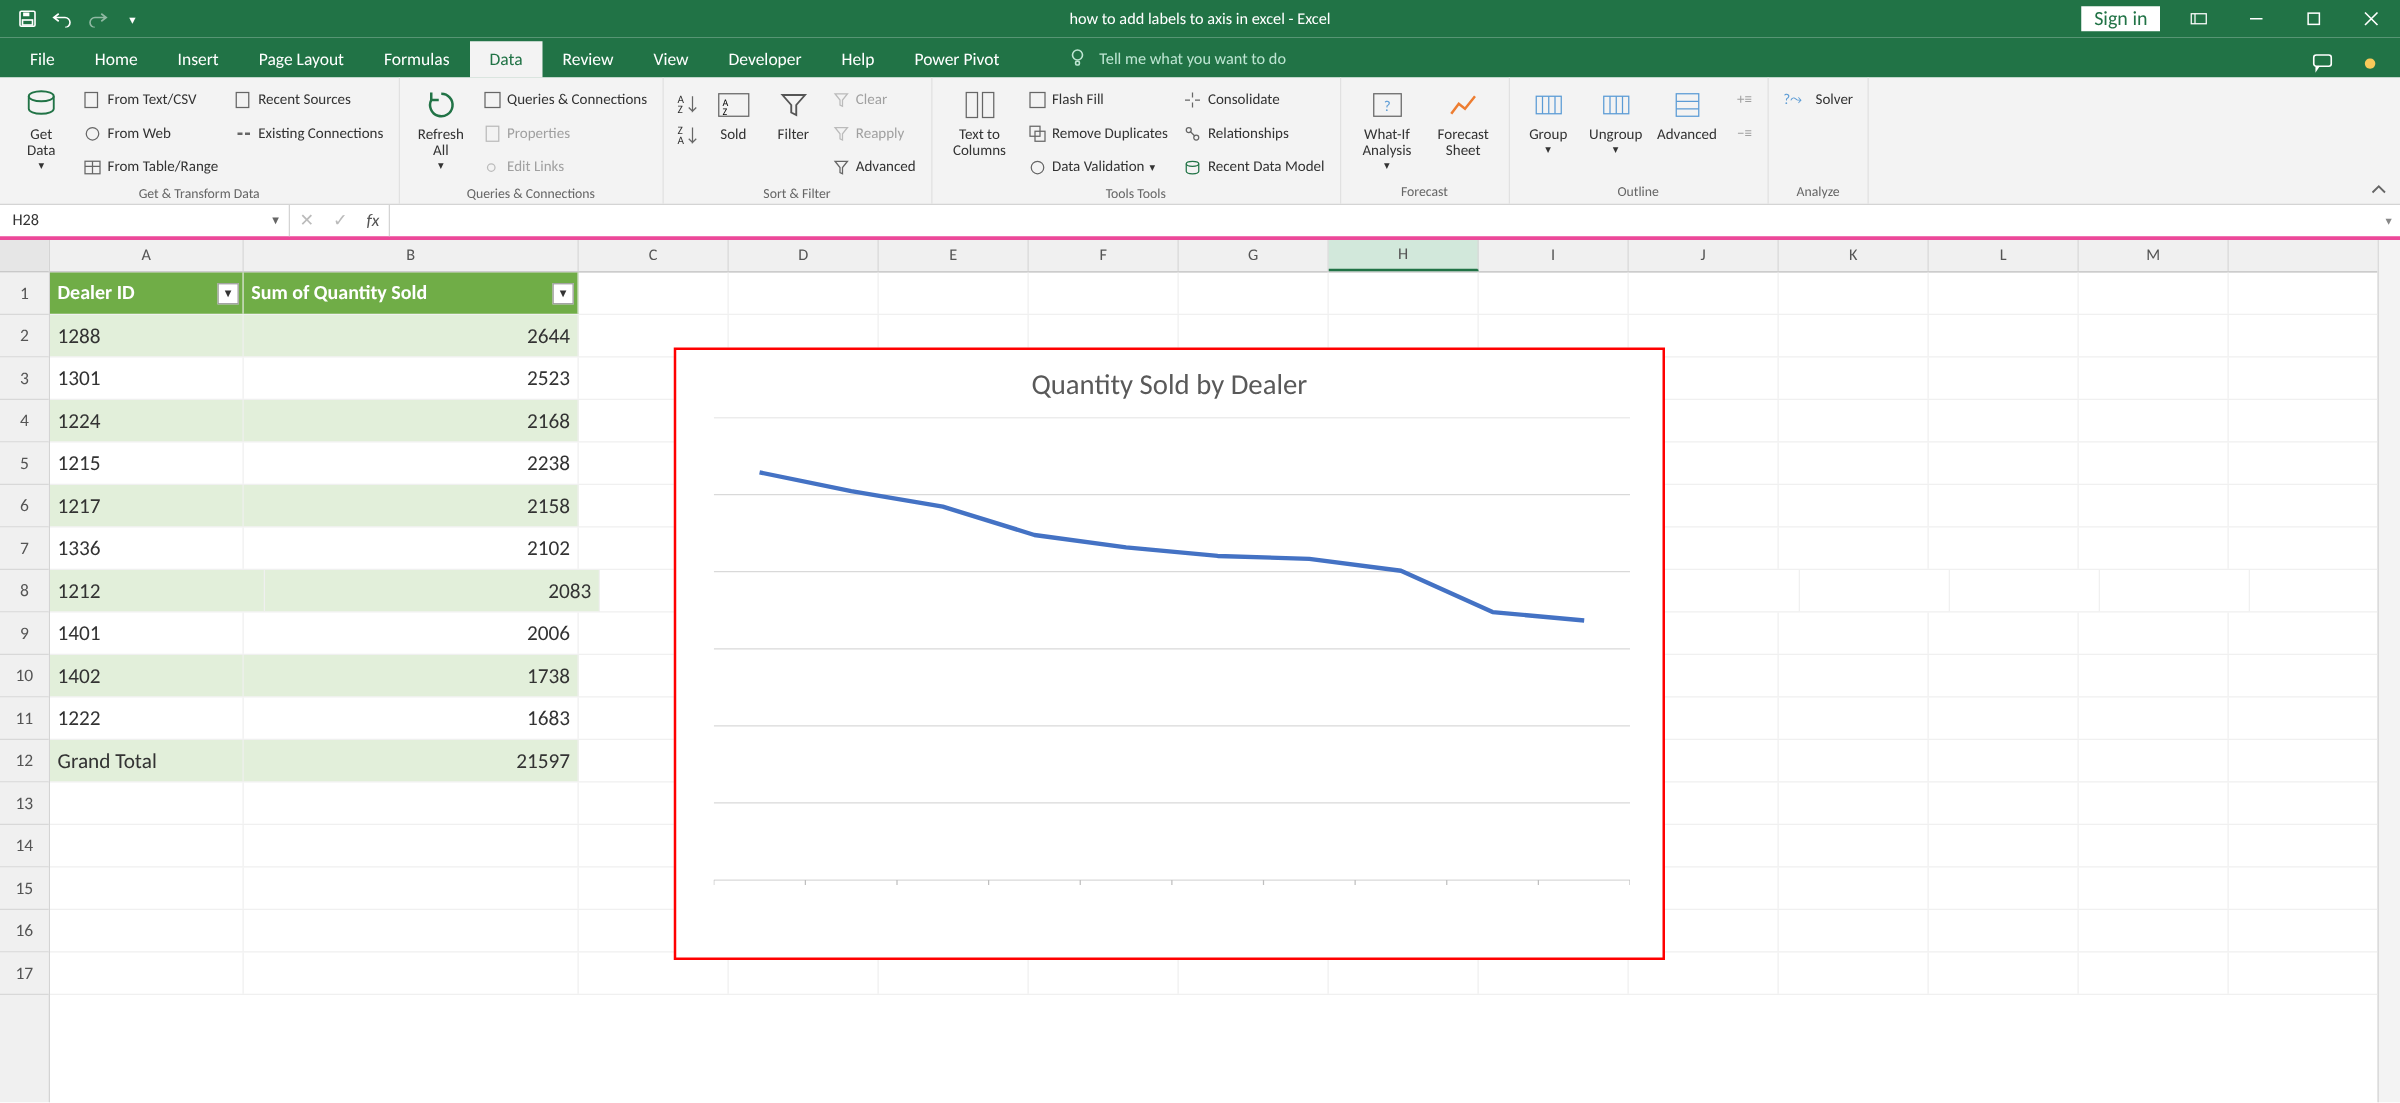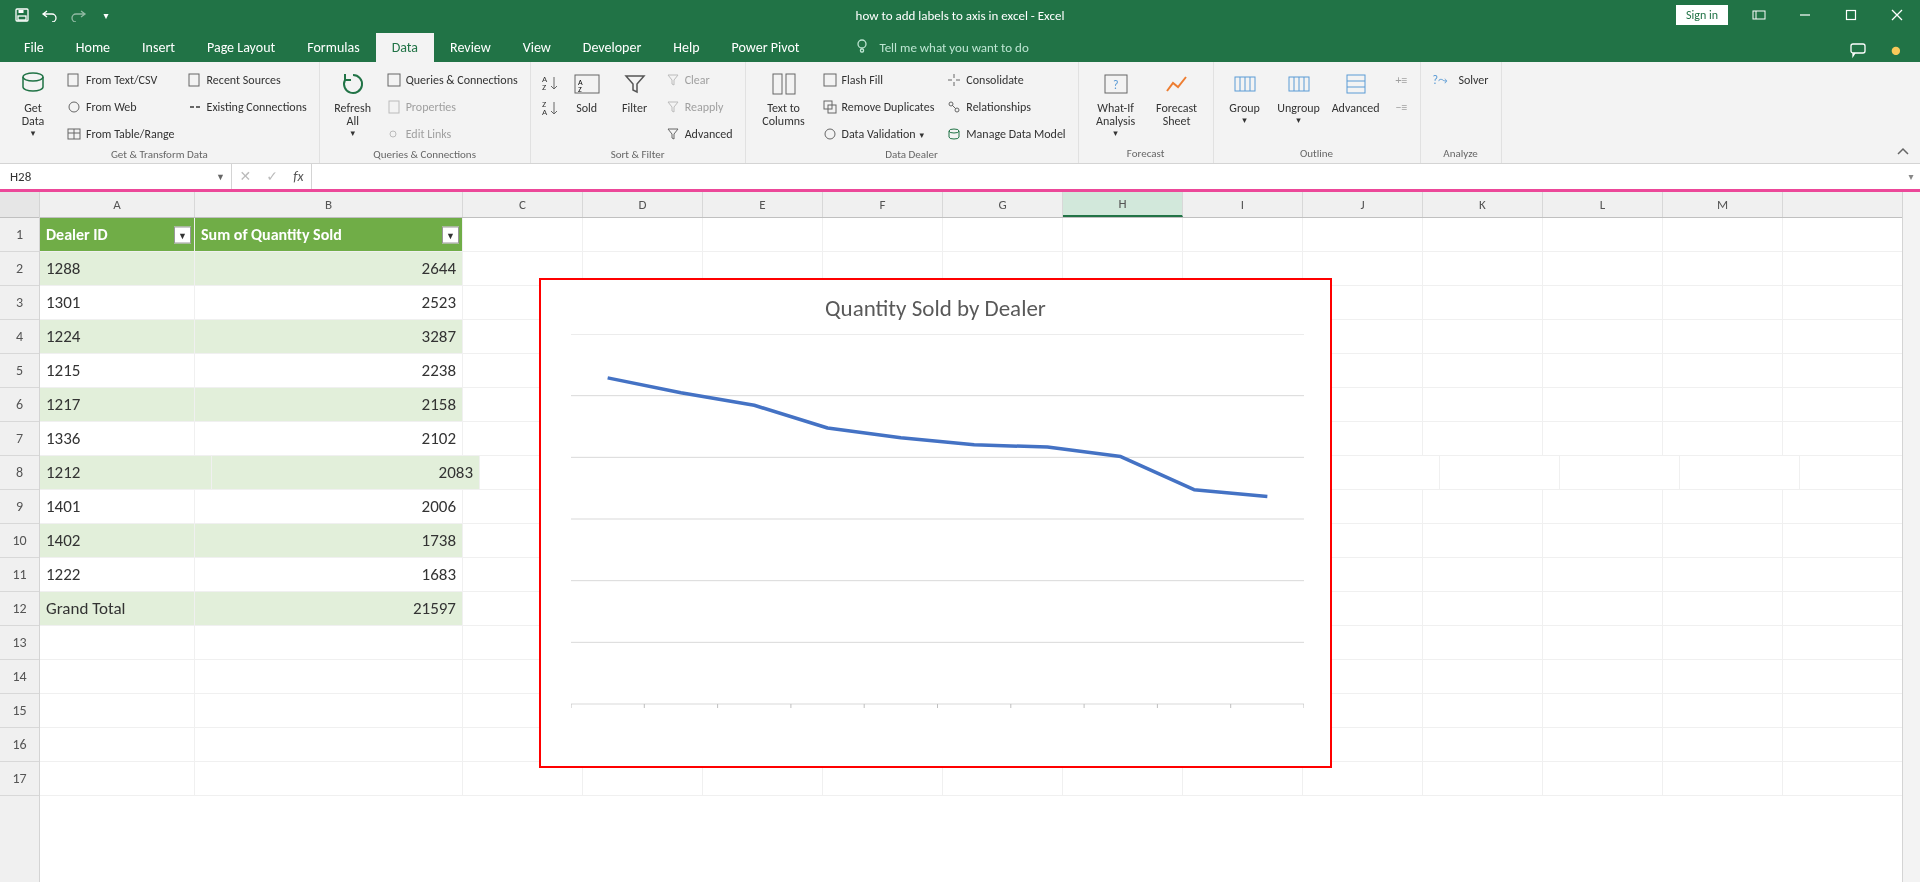--- a/index.html
+++ b/index.html
@@ -4,21 +4,21 @@
 <style>
 * { box-sizing: border-box; margin: 0; padding: 0; font-family: "Segoe UI", Calibri, Arial, sans-serif; }
 body { background: #fff; overflow: hidden; width: 1920px; height: 882px; font-size: 14px; color: #333; }
 
 
 .titlebar { background: #217346; height: 30px; display: flex; align-items: center; color: #fff; position: relative; }
 .titlebar .qat { display: flex; align-items: center; padding-left: 8px; gap: 0; }
 .titlebar .qat .qat-btn { width: 28px; height: 28px; display: flex; align-items: center; justify-content: center; font-size: 13px; }
 .titlebar .title { position: absolute; left: 50%; transform: translateX(-50%); font-size: 13px; }
 .titlebar .right { margin-left: auto; display: flex; align-items: center; gap: 0; }
-.titlebar .right .signin { background: #fff; color: #217346; padding: 0 10px; height: 20px; font-size: 12px; display: flex; align-items: center; margin-right: 8px; }
+.titlebar .right .signin { background: #fff; color: #217346; padding: 0 10px; height: 20px; font-size: 16px; display: flex; align-items: center; margin-right: 8px; }
 .titlebar .right .win-btn { width: 46px; height: 30px; display: flex; align-items: center; justify-content: center; font-size: 14px; }
 
 
 .ribbon-tabs { background: #217346; height: 32px; display: flex; align-items: flex-end; padding-left: 8px; }
 .ribbon-tabs .tab { color: #fff; padding: 6px 16px; font-size: 14px; }
 .ribbon-tabs .tab.active { background: #f3f3f3; color: #217346; }
 .ribbon-tabs .tellme { margin-left: 30px; color: #bde5d2; display: flex; align-items: center; gap: 8px; font-size: 13px; padding: 6px 8px; }
 .ribbon-tabs .tellme svg { flex-shrink: 0; }
 .ribbon-tabs .share { margin-left: auto; margin-right: 12px; display:flex; align-items:center; gap:14px; }
 .ribbon-tabs .share .icon-btn { width:24px; height:24px; display:flex; align-items:center; justify-content:center; }
@@ -349,25 +349,25 @@
               <circle cx="11" cy="11" r="2" fill="none" stroke="#666"></circle>
               <path d="M6 6l4 4" stroke="#666"></path>
             </svg>
             <span>Relationships</span>
           </div>
         <div class="item">
             <svg width="16" height="16">
               <ellipse cx="8" cy="5" rx="5" ry="2" fill="none" stroke="#217346"></ellipse>
               <path d="M3 5v6a5 2 0 0 0 10 0V5" fill="none" stroke="#217346"></path>
             </svg>
-            <span>Manage Data Model</span>
+            <span>Recent Data Model</span>
           </div>
       </div>
     </div>
-    <div class="group-label">Data Dealer</div>
+    <div class="group-label">Tools Tools</div>
   </div>
 
   <div class="group">
     <div class="group-body">
       <div class="big-btn" style="width:58px;">
         <div class="icon">
             <svg width="28" height="26">
               <rect x="3" y="4" width="22" height="18" fill="none" stroke="#666"></rect>
               <text x="11" y="18" font-size="12" fill="#5b9bd5">?</text>
             </svg>
@@ -537,21 +537,21 @@
           <div class="cell" style="width: 120px;"></div>
           <div class="cell" style="width: 120px;"></div>
           <div class="cell" style="width: 120px;"></div>
           <div class="cell" style="width: 120px;"></div>
           <div class="cell" style="width: 120px;"></div>
           <div class="cell" style="width: 120px;"></div>
           <div class="cell" style="width: 120px;"></div>
         </div>
         <div class="cell-row">
           <div class="cell pivot-r-even" style="width: 155px;">1224</div>
-          <div class="cell pivot-r-even" style="width: 268px; justify-content: flex-end;">3287</div>
+          <div class="cell pivot-r-even" style="width: 268px; justify-content: flex-end;">2168</div>
           <div class="cell" style="width: 120px;"></div>
           <div class="cell" style="width: 120px;"></div>
           <div class="cell" style="width: 120px;"></div>
           <div class="cell" style="width: 120px;"></div>
           <div class="cell" style="width: 120px;"></div>
           <div class="cell" style="width: 120px;"></div>
           <div class="cell" style="width: 120px;"></div>
           <div class="cell" style="width: 120px;"></div>
           <div class="cell" style="width: 120px;"></div>
           <div class="cell" style="width: 120px;"></div>

